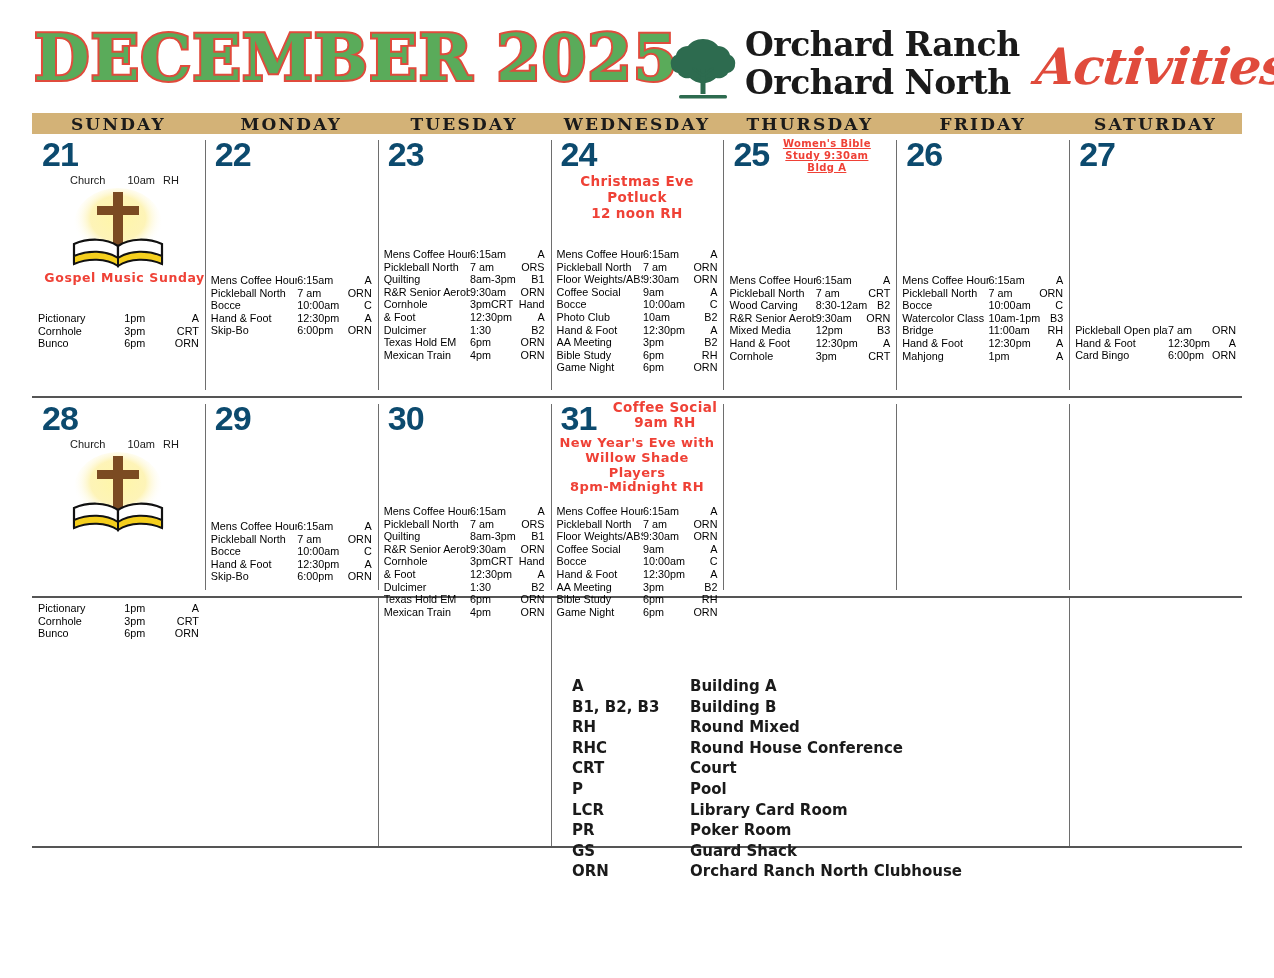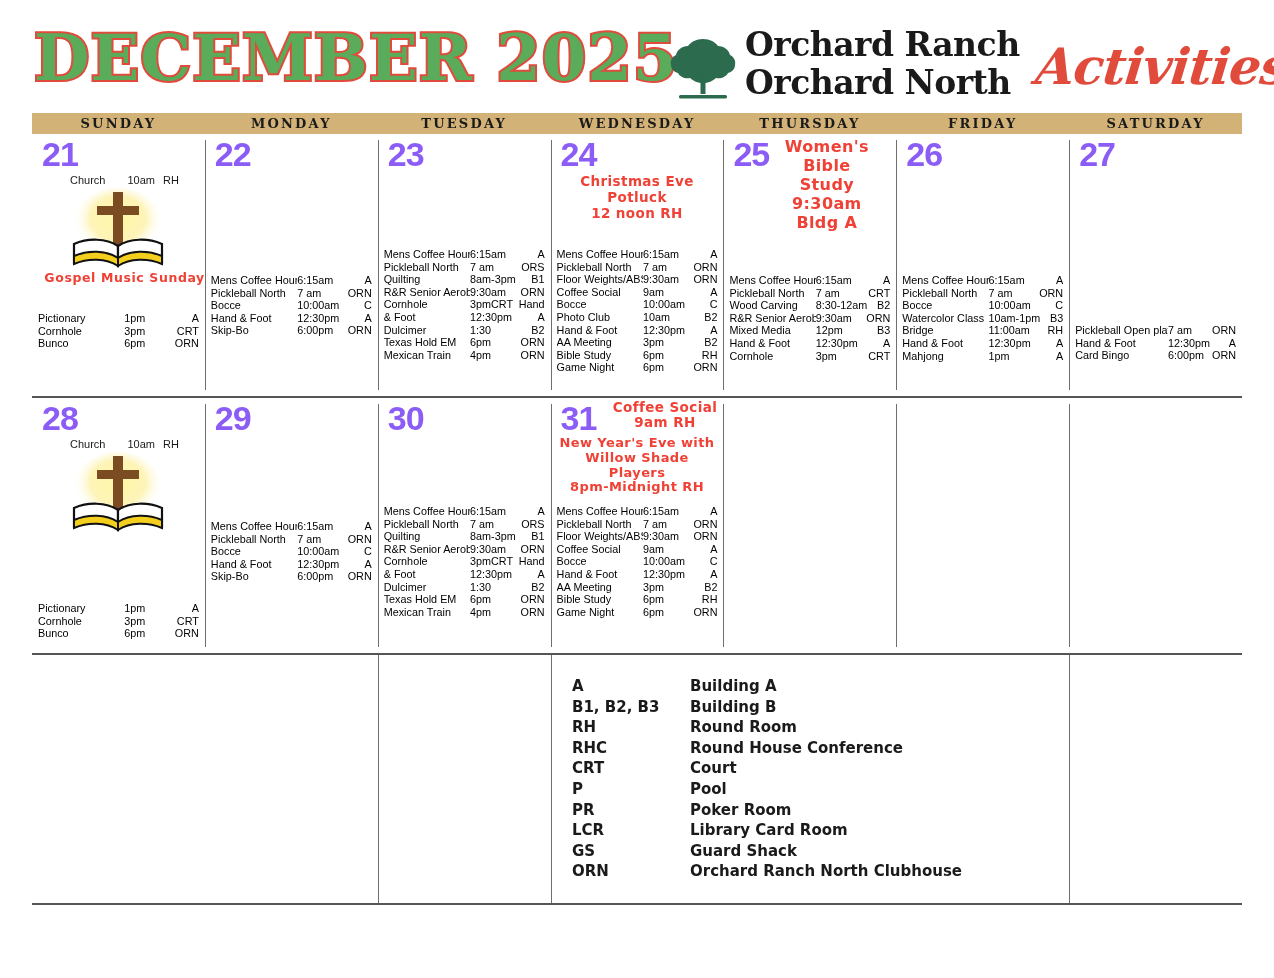--- a/index.html
+++ b/index.html
@@ -58,38 +58,38 @@
     position: absolute; left: 32px; top: 113px;
     width: 1210px; height: 21px;
     background: #d3b277;
     display: flex;
   }
   .dow-cell {
     flex: 1 1 0;
     display: flex; align-items: center; justify-content: center;
     font-family: "DejaVu Serif", serif;
     font-weight: 700;
-    font-size: 13px;
+    font-size: 17px;
     letter-spacing: 2.2px;
     color: #1a1a1a;
   }
 
   
   .grid {
     position: absolute; left: 32px; top: 134px;
     width: 1210px;
   }
   .week {
     position: relative;
     display: flex;
     width: 1210px;
     border-bottom: 2px solid #555;
   }
   .week.w1 { height: 264px; }
-  .week.w2 { height: 257px; }
+  .week.w2 { height: 200px; }
   .week.w3 { height: 250px; }
   .day {
     flex: 1 1 0;
     position: relative;
     padding: 0;
   }
   .day + .day::before {
     content: "";
     position: absolute; left: 0; top: 6px; bottom: 6px;
     border-left: 1px solid #6e6e6e;
@@ -100,38 +100,38 @@
     content: "";
     position: absolute; left: 0; top: 0; bottom: 0;
     border-left: 1px solid #6e6e6e;
   }
 
   .daynum {
     position: absolute; left: 10px; top: 3px;
     font-family: "Liberation Sans", sans-serif;
     font-weight: 700;
     font-size: 34px;
-    color: #8b5cf6;
+    color: #0c4a6e;
     line-height: 1;
     letter-spacing: -1px;
   }
 
   
   .special {
     position: absolute;
     font-family: "DejaVu Sans", sans-serif;
     font-weight: 700;
     font-size: 13.5px;
     line-height: 1.18;
     color: #ef4136;
     text-align: center;
     letter-spacing: 0.4px;
   }
   .special.ce   { left: 8px; top: 40px; right: 8px; }
-  .special.wbs  { left: 48px; top: 4px; right: 14px; font-size: 16px; }
+  .special.wbs  { left: 48px; top: 4px; right: 14px; font-size: 10px; text-decoration: underline; }
   .special.cs31 { left: 58px; top: 2px; right: 2px; font-size: 13.5px; line-height: 1.12; }
   .special.nye  { left: 2px; top: 38px; right: 2px; font-size: 13px; line-height: 1.14; }
 
   
   .churchline {
     position: absolute; left: 38px; top: 40px;
     font-family: "Liberation Sans", sans-serif;
     font-size: 11px;
     color: #1a1a1a;
     white-space: nowrap;
@@ -731,43 +731,43 @@
     <div class="legend-row">
         <span class="abbr">A</span>
         <span class="desc">Building A</span>
       </div>
     <div class="legend-row">
         <span class="abbr">B1, B2, B3</span>
         <span class="desc">Building B</span>
       </div>
     <div class="legend-row">
         <span class="abbr">RH</span>
-        <span class="desc">Round Room</span>
+        <span class="desc">Round Mixed</span>
       </div>
     <div class="legend-row">
         <span class="abbr">RHC</span>
         <span class="desc">Round House Conference</span>
       </div>
     <div class="legend-row">
         <span class="abbr">CRT</span>
         <span class="desc">Court</span>
       </div>
     <div class="legend-row">
         <span class="abbr">P</span>
         <span class="desc">Pool</span>
       </div>
     <div class="legend-row">
+        <span class="abbr">LCR</span>
+        <span class="desc">Library Card Room</span>
+      </div>
+    <div class="legend-row">
         <span class="abbr">PR</span>
         <span class="desc">Poker Room</span>
       </div>
     <div class="legend-row">
-        <span class="abbr">LCR</span>
-        <span class="desc">Library Card Room</span>
-      </div>
-    <div class="legend-row">
         <span class="abbr">GS</span>
         <span class="desc">Guard Shack</span>
       </div>
     <div class="legend-row">
         <span class="abbr">ORN</span>
         <span class="desc">Orchard Ranch North Clubhouse</span>
       </div>
   </div>
 
 </div>

